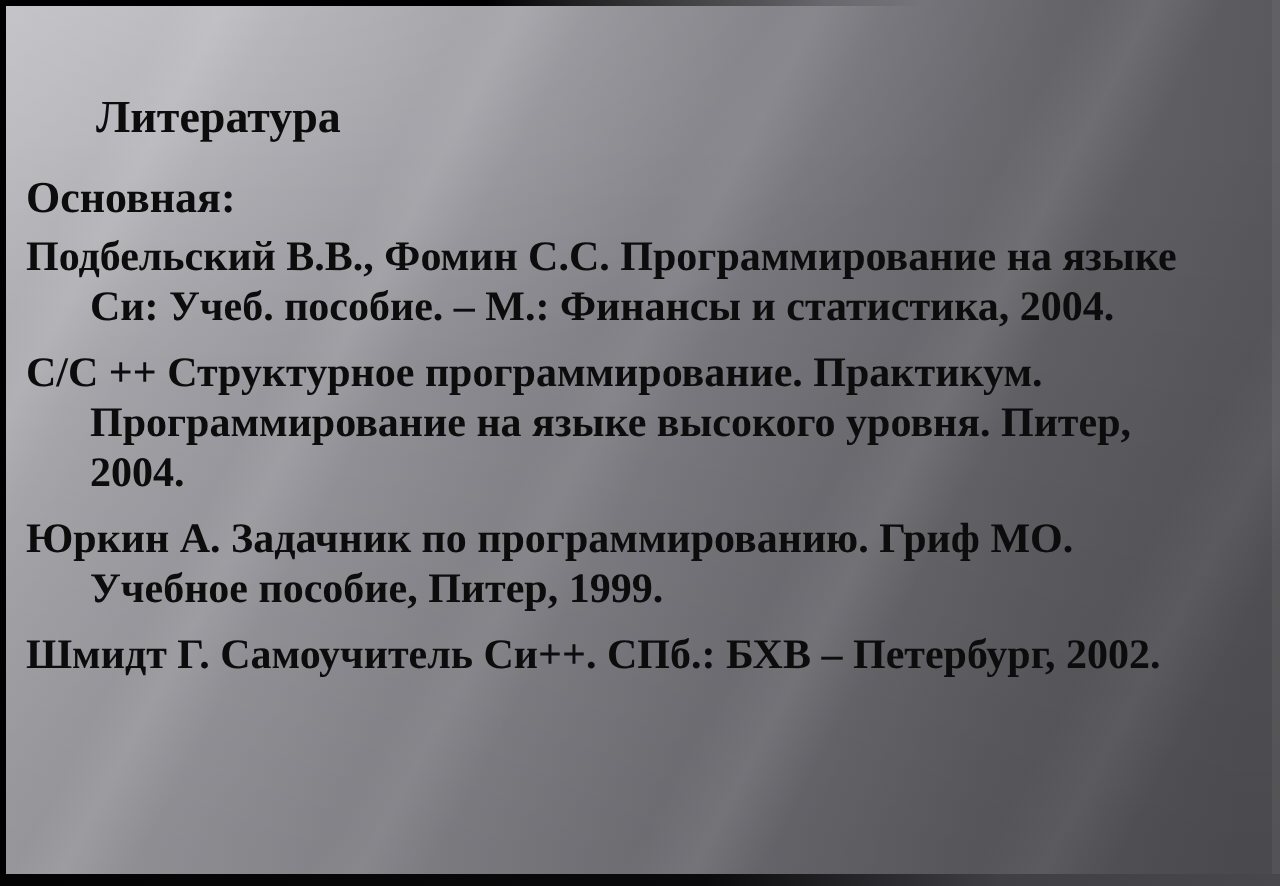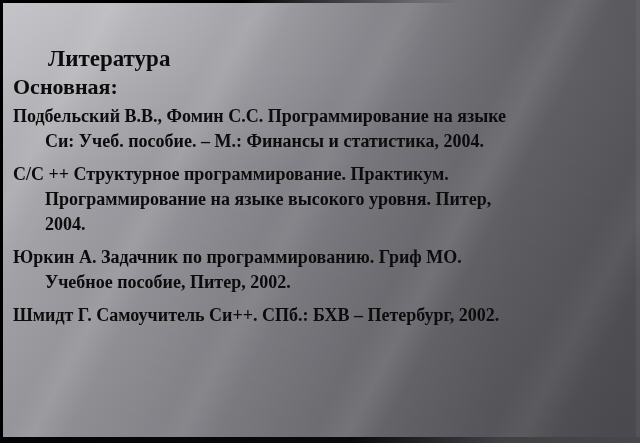--- a/index.html
+++ b/index.html
@@ -59,29 +59,29 @@
     left: 13px;
     width: 606px;
     padding-top: 44px;
     color: #0c0c0d;
     font-weight: bold;
   }
   .title {
     font-size: 23px;
     line-height: 30px;
     font-weight: bold;
-    margin: 0 0 0 35px;
+    margin: 0 0 12px 35px;
   }
   .heading {
     font-size: 22px;
     line-height: 25px;
     margin: 0 0 5px 0;
   }
   .item {
-    font-size: 18px;
+    font-size: 21px;
     line-height: 25px;
     margin: 0 0 8px 0;
     padding-left: 32px;
     text-indent: -32px;
     white-space: pre-wrap;
   }
 </style>
 </head>
 <body>
 
@@ -94,21 +94,21 @@
 
       <p class="item">Подбельский В.В., Фомин С.С. Программирование на языке
 Си: Учеб. пособие. – М.: Финансы и статистика, 2004.</p>
 
 
       <p class="item">C/C ++ Структурное программирование. Практикум.
 Программирование на языке высокого уровня. Питер,
 2004.</p>
 
       <p class="item">Юркин А. Задачник по программированию. Гриф МО.
-Учебное пособие, Питер, 2002.</p>
+Учебное пособие, Питер, 1999.</p>
 
       <p class="item">Шмидт Г. Самоучитель Си++. СПб.: БХВ – Петербург, 2002.</p>
     </div>
 
     <div class="edge-top"></div>
     <div class="edge-left"></div>
     <div class="edge-right"></div>
     <div class="edge-bottom"></div>
   </div>
 </div>

